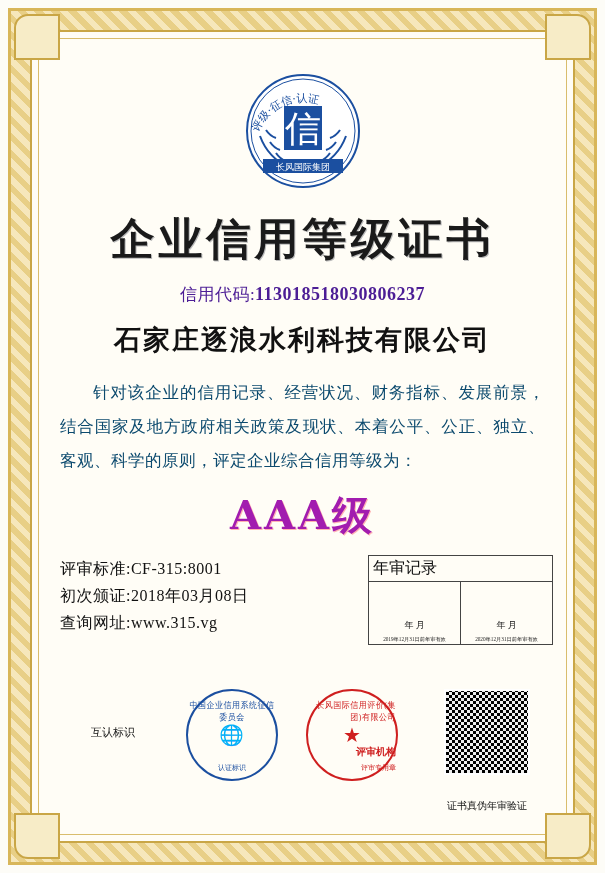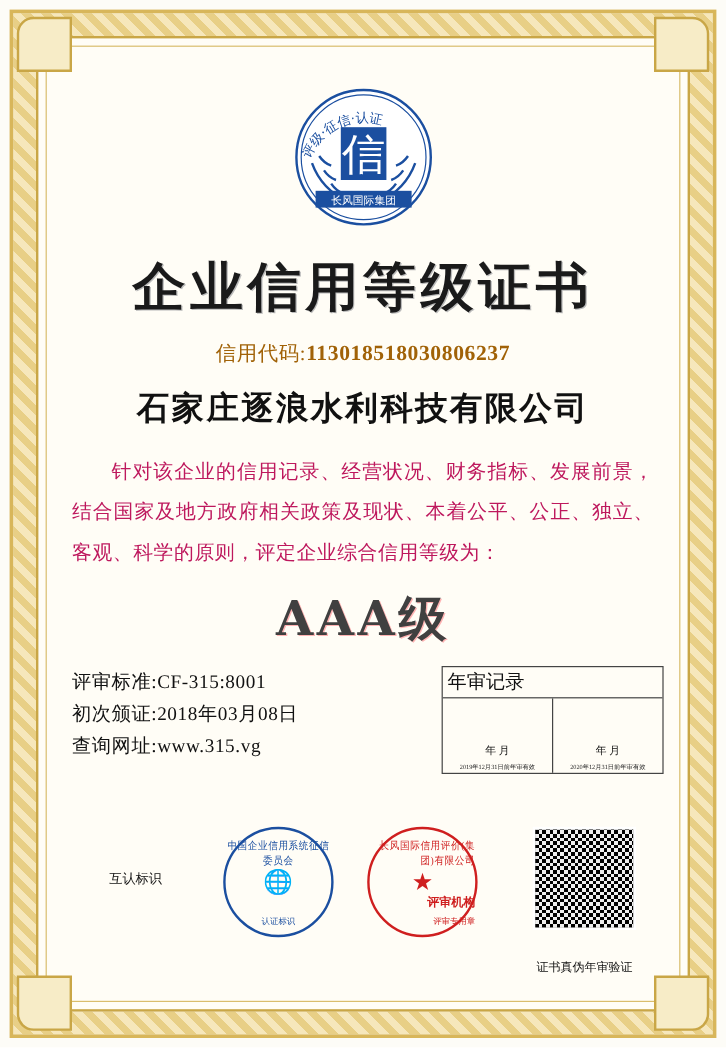--- a/index.html
+++ b/index.html
@@ -90,21 +90,21 @@
     letter-spacing: 4px;
     color: #1a1a1a;
     font-weight: bold;
     font-family: "DejaVu Serif", serif;
     margin-top: 12px;
     text-shadow: 1px 1px 0 #bbb;
   }
   .code-line {
     text-align: center;
     font-size: 17px;
-    color: #a16207;
+    color: #4c1d95;
     margin-top: 14px;
     letter-spacing: 0.5px;
   }
   .code-line .code-num {
     font-weight: bold;
     font-family: "Liberation Serif", serif;
     font-size: 18px;
   }
   .company {
     text-align: center;
@@ -114,30 +114,30 @@
     letter-spacing: 2px;
     margin-top: 16px;
     font-family: "DejaVu Serif", serif;
   }
 
   
   .body-text {
     margin: 18px 14px 0 14px;
     font-size: 16.5px;
     line-height: 34px;
-    color: #be185d;
+    color: #0c4a6e;
     text-align: justify;
     text-indent: 33px;
     letter-spacing: 0.5px;
   }
 
   .grade {
     text-align: center;
     margin-top: 10px;
-    color: #404040;
+    color: #a21caf;
     font-weight: bold;
     font-family: "DejaVu Serif", serif;
     font-size: 40px;
     letter-spacing: 3px;
     text-shadow: 1px 1px 0 #ffb3b3;
   }
 
   
   .details-row {
     display: flex;

